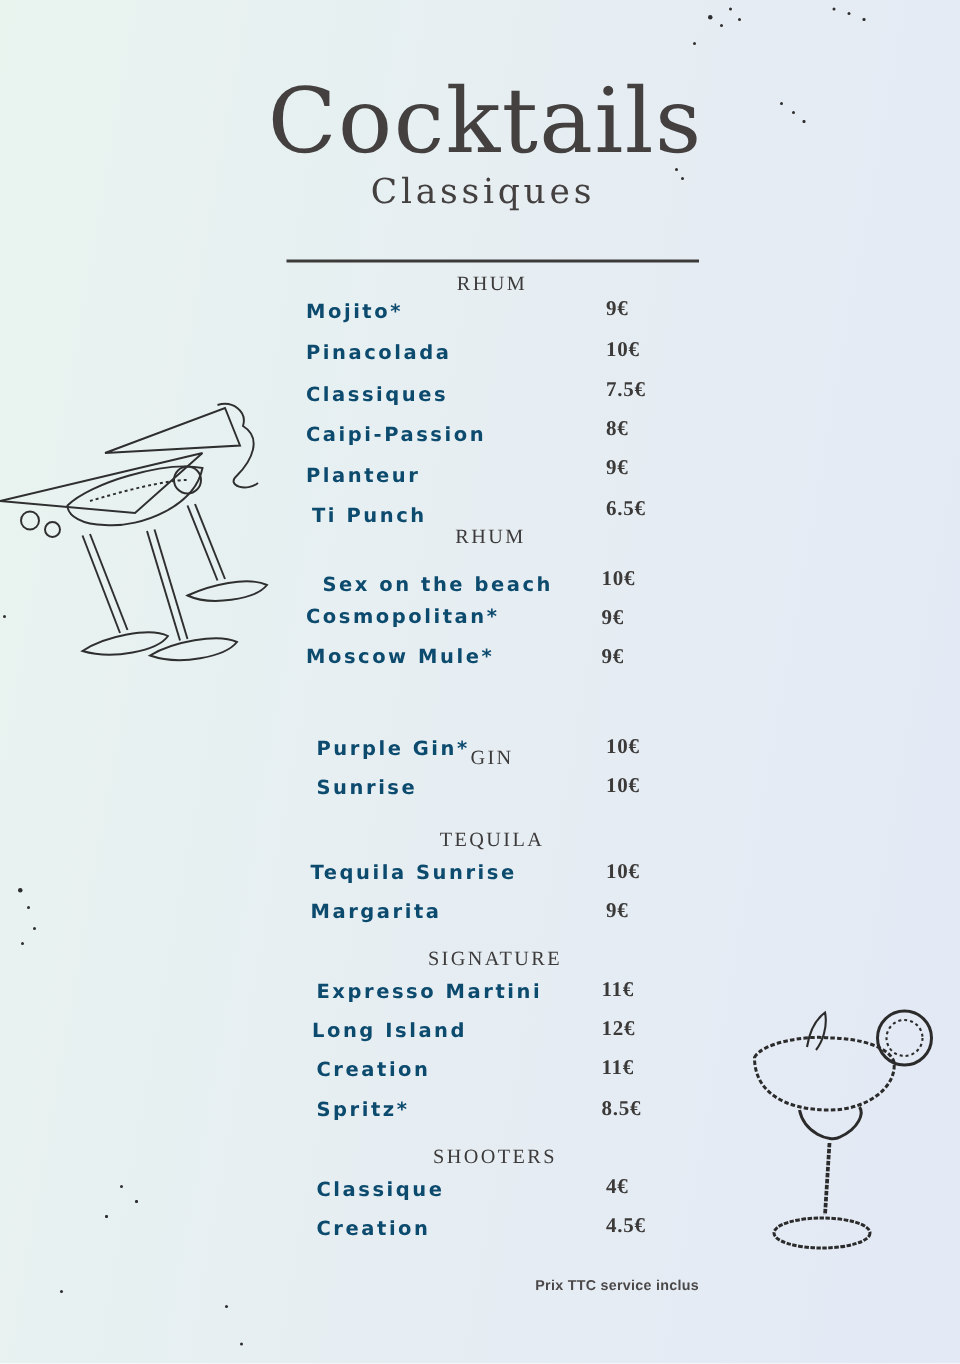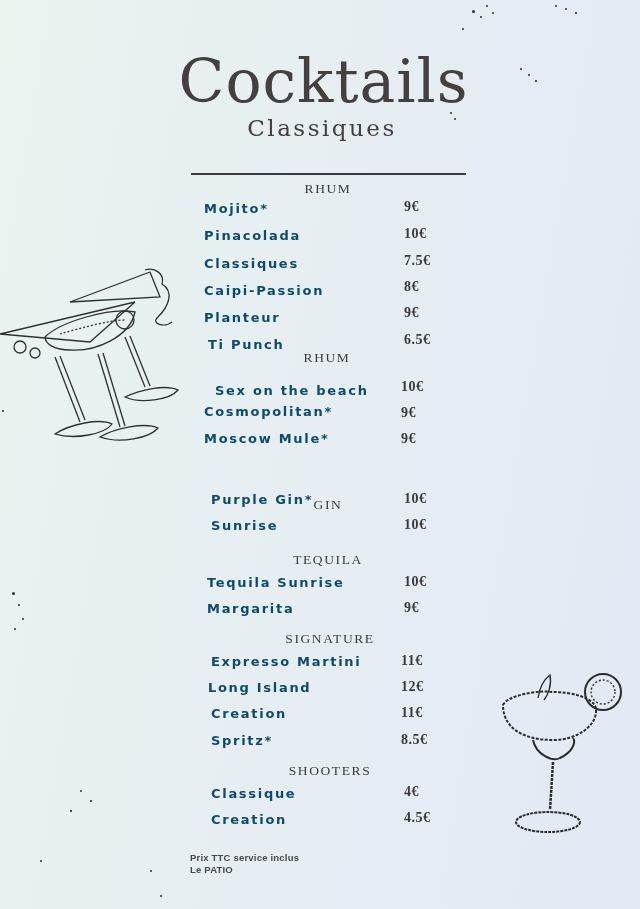--- a/index.html
+++ b/index.html
@@ -27,21 +27,21 @@
   }
   .item {
     position: absolute; font-family: "DejaVu Sans", sans-serif; font-size: 13px;
     letter-spacing: 1.7px; color: #0c4a6e; font-weight: 600;
   }
   .price {
     position: absolute; font-family: "Liberation Serif", serif; font-size: 14px;
     letter-spacing: 0.5px; color: #3c3a39; font-weight: bold;
   }
   .footer {
-    position: absolute; left: 190px; width: 276px; top: 852px; text-align: left;
+    position: absolute; left: 190px; width: 276px; top: 852px; text-align: right;
     font-family: "Liberation Sans", sans-serif; font-size: 9.5px; font-weight: bold;
     line-height: 11.8px; color: #4a4848; letter-spacing: 0.2px;
   }
   .illus { position: absolute; }
 </style>
 </head>
 <body>
 
 <div>
   <div class="speck" style="left:472px;top:10px;width:3px;height:3px"></div>
@@ -119,21 +119,20 @@
 <div class="price" style="left:401px;top:732px">8.5€</div>
 
 <div class="cat" style="top:763px;left:192px">SHOOTERS</div>
 <div class="item" style="left:211px;top:786px">Classique</div>
 <div class="price" style="left:404px;top:784px">4€</div>
 <div class="item" style="left:211px;top:812px">Creation</div>
 <div class="price" style="left:404px;top:810px">4.5€</div>
 
 <div class="footer">
   <div>Prix TTC service inclus</div>
-  <div>Le PATIO</div>
 </div>
 
 <svg class="illus" style="left:0;top:262px" width="185" height="190" viewBox="0 0 185 190" fill="none" stroke="#2f2f2f" stroke-width="1.3">
 
   <path d="M70 40 L150 10 L160 35 Z"></path>
   <path d="M145 8 C155 5 165 12 162 22 C175 30 168 45 158 55 C150 62 165 66 172 60"></path>
   <line x1="125" y1="75" x2="145" y2="125"></line>
   <line x1="130" y1="74" x2="150" y2="124"></line>
   <path d="M125 135 C140 128 165 122 178 128 C170 138 140 142 125 135 Z"></path>
 

